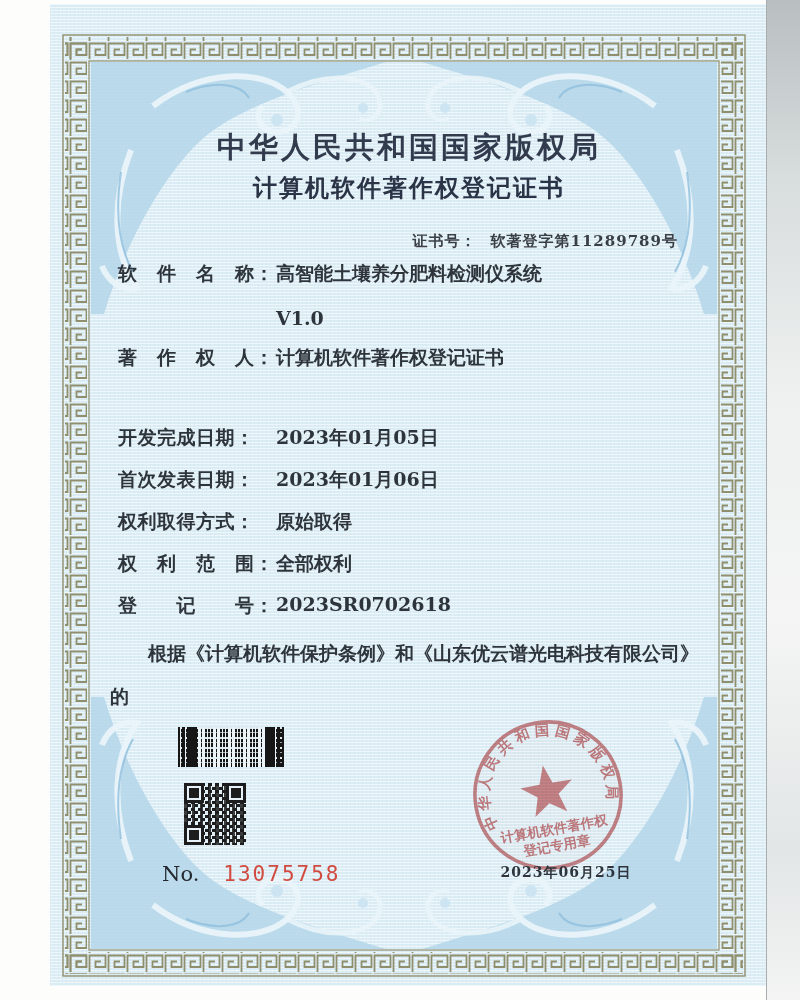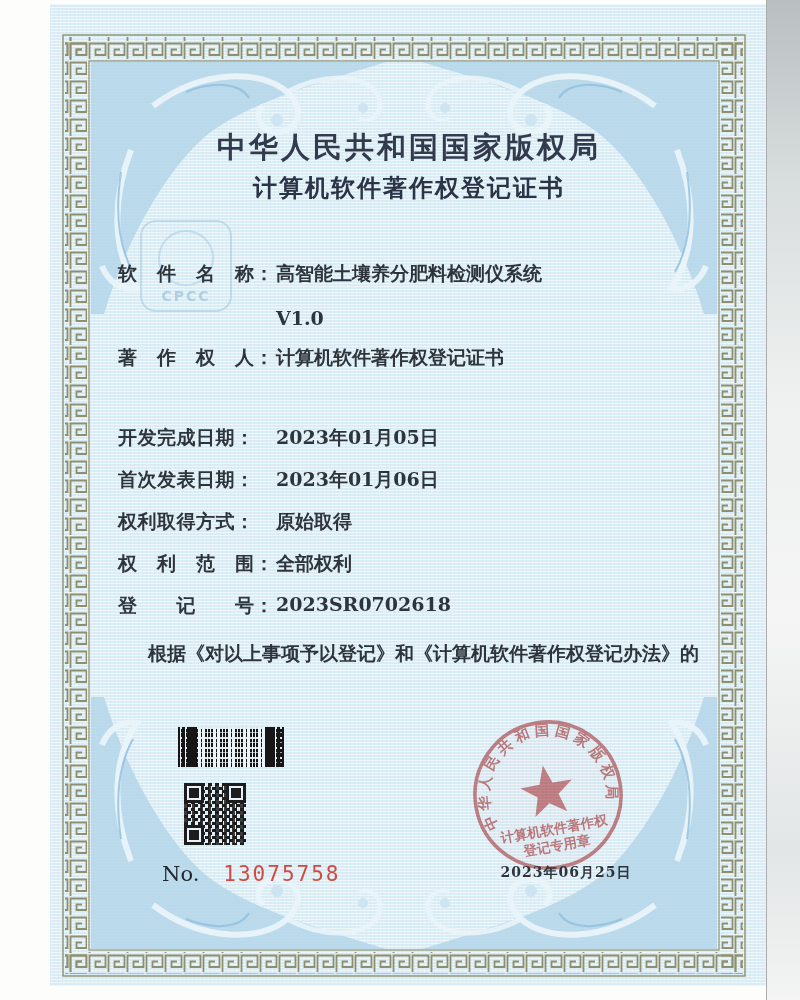--- a/index.html
+++ b/index.html
@@ -133,27 +133,27 @@
         <use href="#floral"></use>
       </g>
     <g transform="translate(41,945) scale(1,-1)">
         <use href="#floral"></use>
       </g>
     <g transform="translate(667,945) scale(-1,-1)">
         <use href="#floral"></use>
       </g>
   </svg>
 
-  <div class="abs watermark">
-    <div class="wm-text">CPCC</div>
-  </div>
 
   <div class="abs issuer">中华人民共和国国家版权局</div>
   <div class="abs cert-title">计算机软件著作权登记证书</div>
 
+  <div class="abs certno">
+    <span>证书号：</span><span class="gap"></span><span>软著登字第11289789号</span>
+  </div>
 
   <div class="frow" style="top:257px">
     <span class="lab">软　件　名　称：</span><span class="val"><div>高智能土壤养分肥料检测仪系统</div><div class="l2">V1.0</div></span>
   </div>
   <div class="frow" style="top:341px">
     <span class="lab">著　作　权　人：</span><span class="val">计算机软件著作权登记证书</span>
   </div>
   <div class="frow" style="top:421px">
     <span class="lab">开发完成日期：</span><span class="val">2023年01月05日</span>
   </div>
@@ -164,21 +164,21 @@
     <span class="lab">权　利　范　围：</span><span class="val">全部权利</span>
   </div>
   <div class="frow" style="top:505px">
     <span class="lab">权利取得方式：</span><span class="val">原始取得</span>
   </div>
   <div class="frow" style="top:589px">
     <span class="lab">登　　记　　号：</span><span class="val">2023SR0702618</span>
   </div>
 
   <div class="abs statement">
-    <div class="ln1">根据《对以上事项予以登记》和《计算机软件著作权登记办法》的</div>
+    <div class="ln1">根据《计算机软件保护条例》和《山东优云谱光电科技有限公司》的</div>
   </div>
 
   <div class="abs barcode"></div>
   <div class="abs qr">
     <div class="finder tl"></div>
     <div class="finder tr"></div>
     <div class="finder bl"></div>
   </div>
 
   <div class="abs serial">

